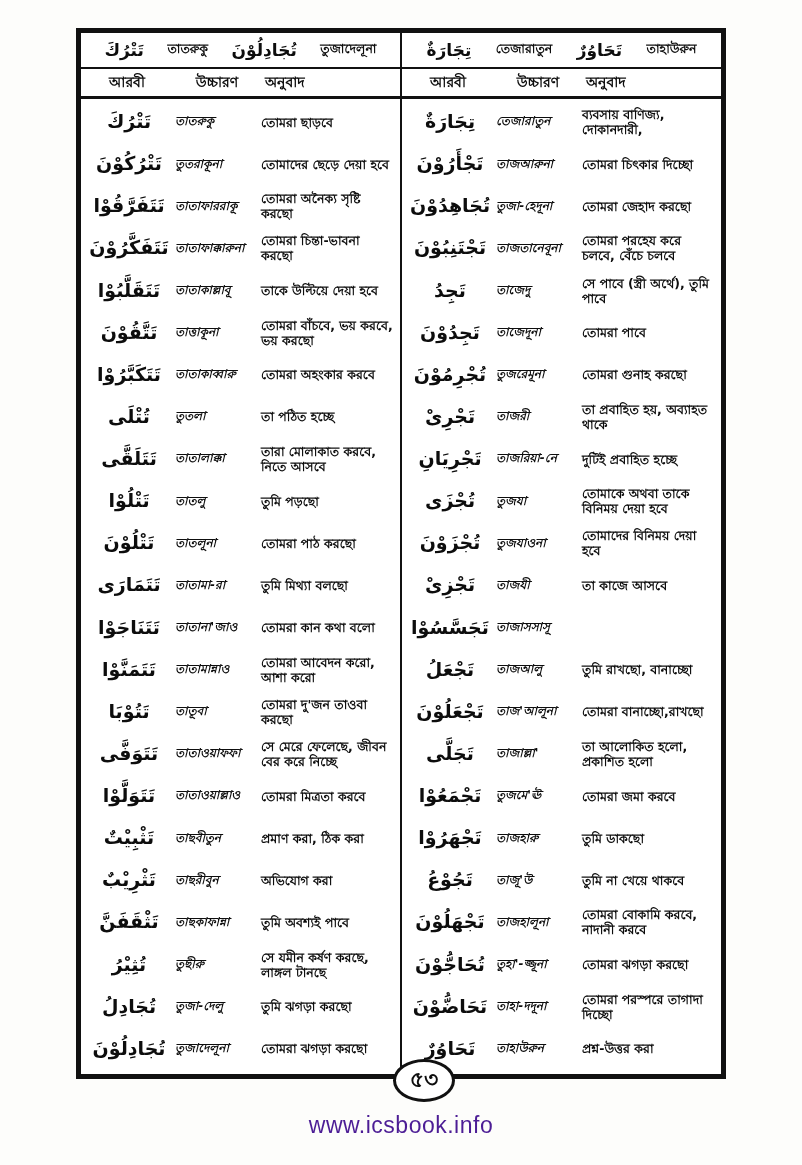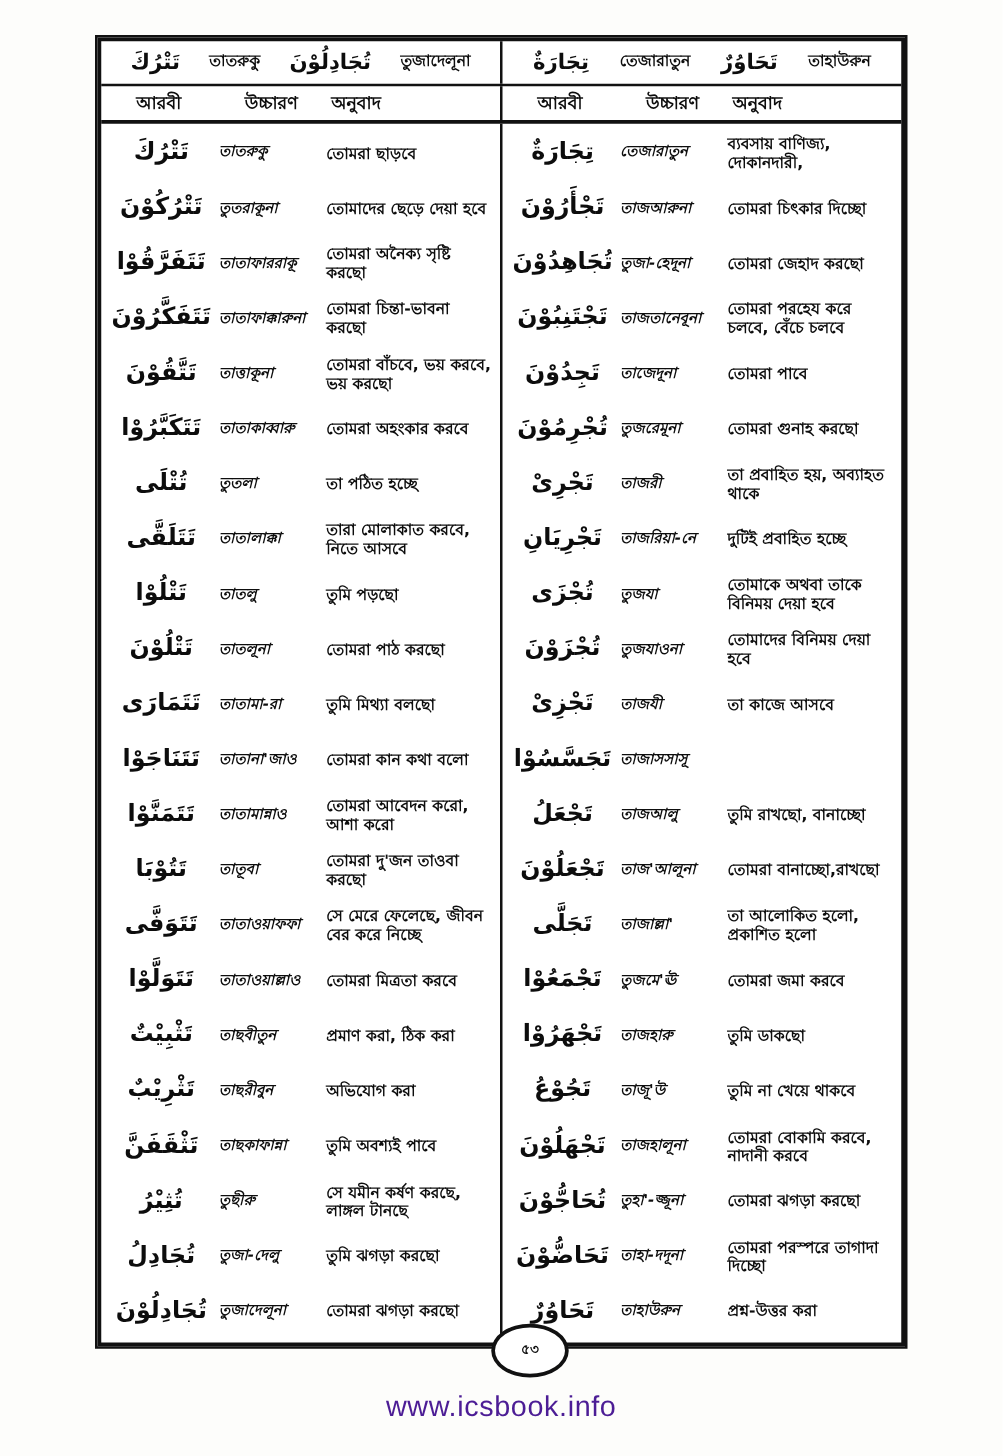--- a/index.html
+++ b/index.html
@@ -60,21 +60,21 @@
   }
   .c-tr{
     flex:1;font-size:12.5px;font-weight:700;line-height:1.2;
     text-align:left;padding-right:3px;word-break:break-word;
   }
   
   .page-num{
     position:absolute;left:393px;top:1059px;width:56px;height:37px;
     border:3px solid #111;border-radius:50%;background:#fff;
     display:flex;align-items:center;justify-content:center;
-    font-size:11px;font-weight:700;z-index:5;
+    font-size:22px;font-weight:700;z-index:5;
   }
   .watermark{
     position:absolute;left:0;top:1112px;width:802px;
     text-align:center;font-size:23px;color:#4c1d95;
     font-family:"Liberation Sans",sans-serif;font-weight:400;
     letter-spacing:.5px;
   }
 </style>
 </head>
 <body>
@@ -125,20 +125,25 @@
           <div class="c-ar">تَتَفَرَّقُوْا</div>
           <div class="c-pr">তাতাফাররাকূ</div>
           <div class="c-tr">তোমরা অনৈক্য সৃষ্টি করছো</div>
         </div>
         <div class="entry">
           <div class="c-ar">تَتَفَكَّرُوْنَ</div>
           <div class="c-pr">তাতাফাক্কারুনা</div>
           <div class="c-tr">তোমরা চিন্তা-ভাবনা করছো</div>
         </div>
         <div class="entry">
+          <div class="c-ar">تَتَقَلَّبُوْا</div>
+          <div class="c-pr">তাতাকাল্লাবূ</div>
+          <div class="c-tr">তাকে উল্টিয়ে দেয়া হবে</div>
+        </div>
+        <div class="entry">
           <div class="c-ar">تَتَّقُوْنَ</div>
           <div class="c-pr">তাত্তাকূনা</div>
           <div class="c-tr">তোমরা বাঁচবে, ভয় করবে, ভয় করছো</div>
         </div>
         <div class="entry">
           <div class="c-ar">تَتَكَبَّرُوْا</div>
           <div class="c-pr">তাতাকাব্বারু</div>
           <div class="c-tr">তোমরা অহংকার করবে</div>
         </div>
         <div class="entry">
@@ -237,20 +242,25 @@
           <div class="c-ar">تُجَاهِدُوْنَ</div>
           <div class="c-pr">তুজা-হেদূনা</div>
           <div class="c-tr">তোমরা জেহাদ করছো</div>
         </div>
         <div class="entry">
           <div class="c-ar">تَجْتَنِبُوْنَ</div>
           <div class="c-pr">তাজতানেবূনা</div>
           <div class="c-tr">তোমরা পরহেয করে চলবে, বেঁচে চলবে</div>
         </div>
         <div class="entry">
+          <div class="c-ar">تَجِدُ</div>
+          <div class="c-pr">তাজেদু</div>
+          <div class="c-tr">সে পাবে (স্ত্রী অর্থে), তুমি পাবে</div>
+        </div>
+        <div class="entry">
           <div class="c-ar">تَجِدُوْنَ</div>
           <div class="c-pr">তাজেদূনা</div>
           <div class="c-tr">তোমরা পাবে</div>
         </div>
         <div class="entry">
           <div class="c-ar">تُجْرِمُوْنَ</div>
           <div class="c-pr">তুজরেমূনা</div>
           <div class="c-tr">তোমরা গুনাহ করছো</div>
         </div>
         <div class="entry">

